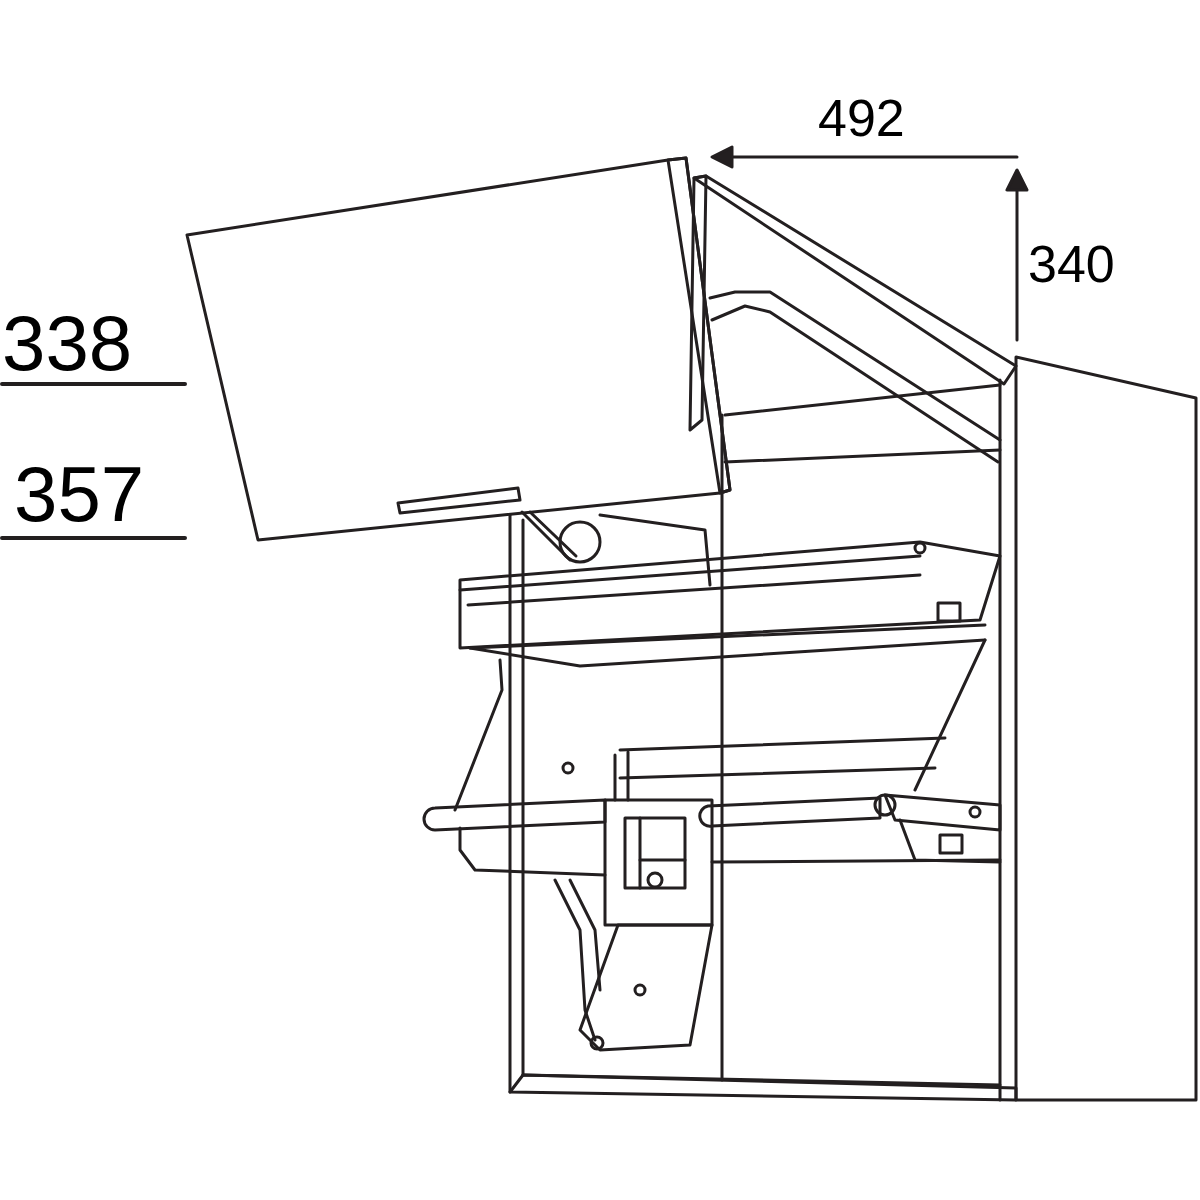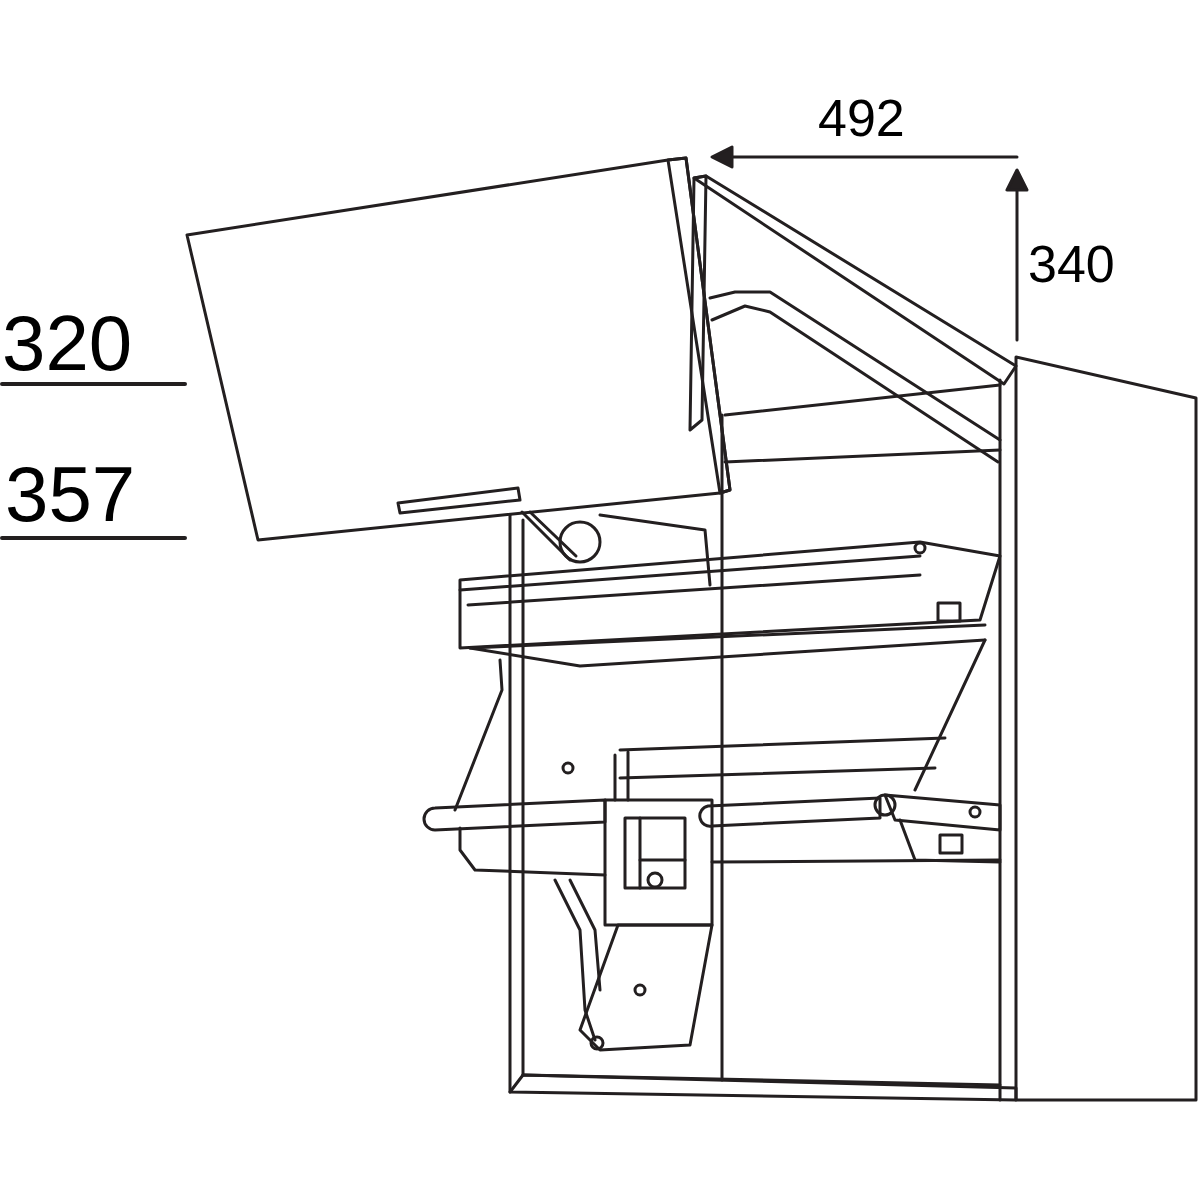--- a/index.html
+++ b/index.html
@@ -7,22 +7,22 @@
   svg{position:absolute;left:0;top:0;}
   .dim{position:absolute;color:#000000;font-family:"Liberation Sans",sans-serif;line-height:1;}
   .dim-lg{font-size:78px;}
   .dim-md{font-size:52px;}
 </style>
 </head>
 <body>
 
 <div class="dim dim-md" style="left:818px;top:92px;">492</div>
 <div class="dim dim-md" style="left:1028px;top:238px;">340</div>
-<div class="dim dim-lg" style="left:2px;top:304px;">320</div>
-<div class="dim dim-lg" style="left:5px;top:455px;">357</div>
+<div class="dim dim-lg" style="left:2px;top:304px;">338</div>
+<div class="dim dim-lg" style="left:14px;top:455px;">357</div>
 
 <svg width="1200" height="1200" viewBox="0 0 1200 1200" fill="none" stroke="#231f20" stroke-width="3" stroke-linejoin="round" stroke-linecap="round">
 
   <g>
     <line x1="728" y1="157" x2="1017" y2="157"></line>
     <polygon points="712,157 732,147 732,167" fill="#231f20"></polygon>
     <line x1="1017" y1="185" x2="1017" y2="340"></line>
     <polygon points="1017,170 1007,190 1027,190" fill="#231f20"></polygon>
     <line x1="2" y1="384" x2="185" y2="384" stroke-width="4"></line>
     <line x1="2" y1="538" x2="185" y2="538" stroke-width="4"></line>

